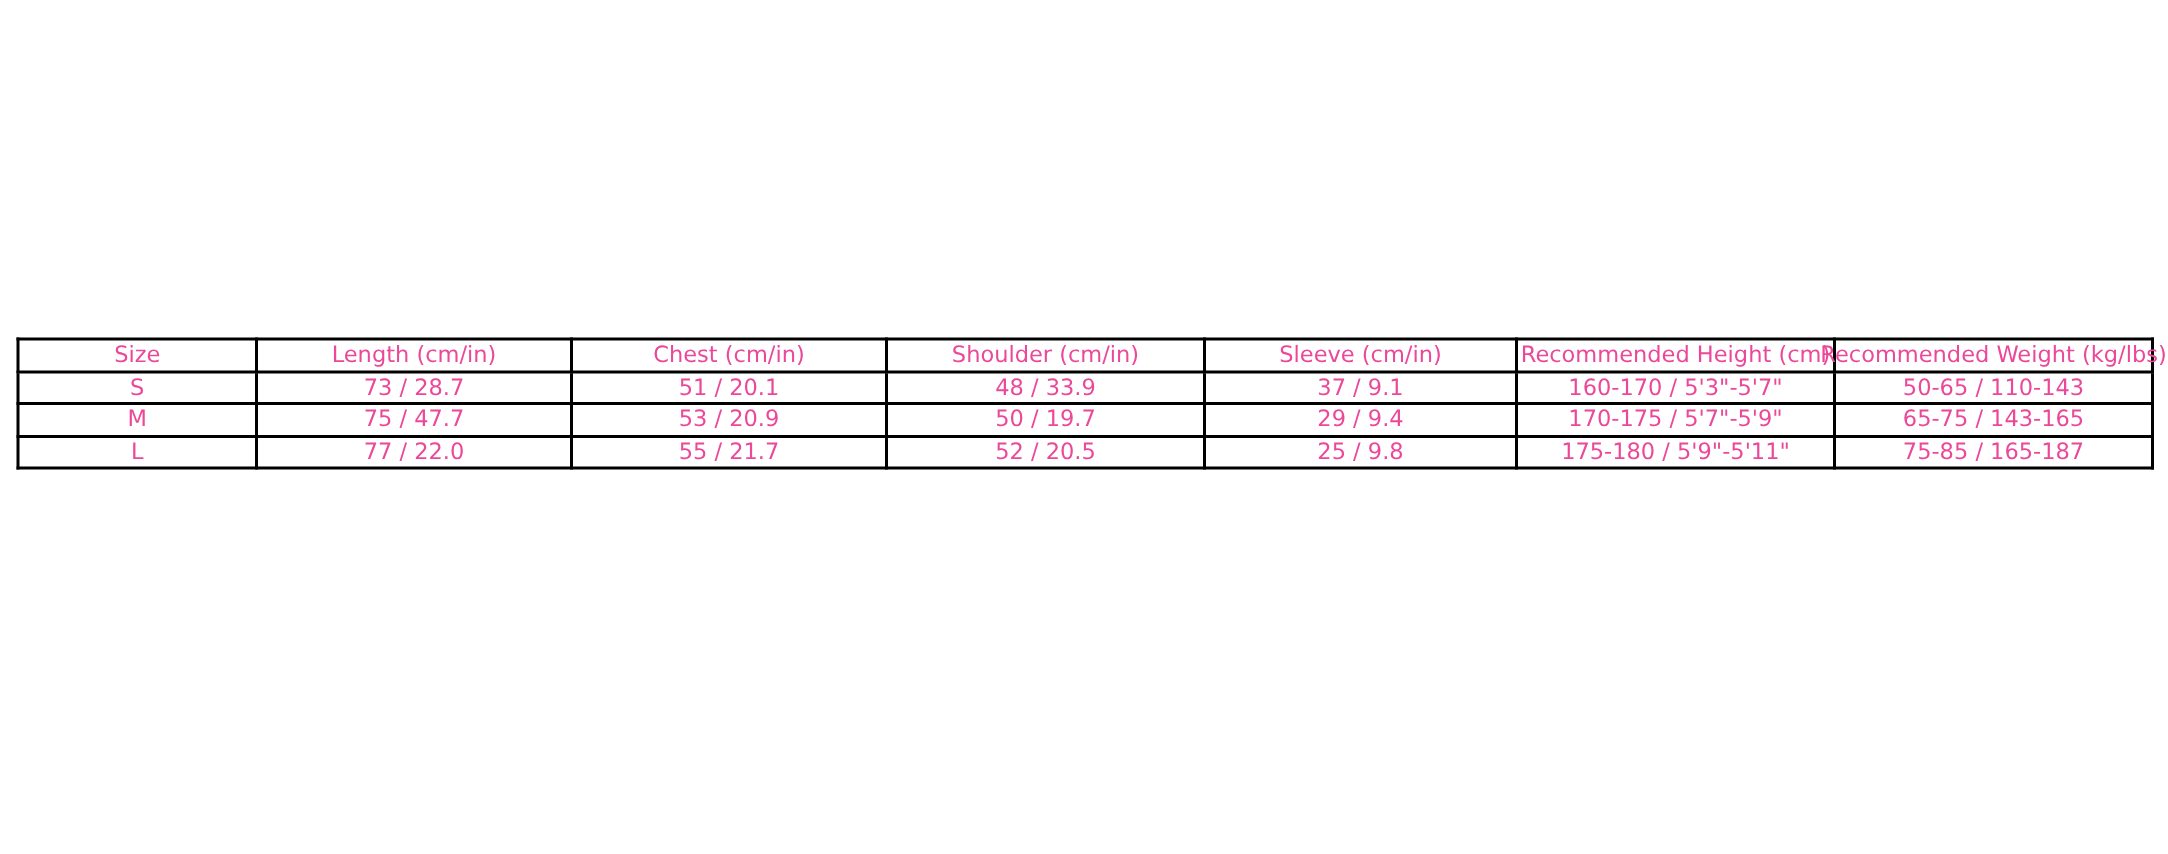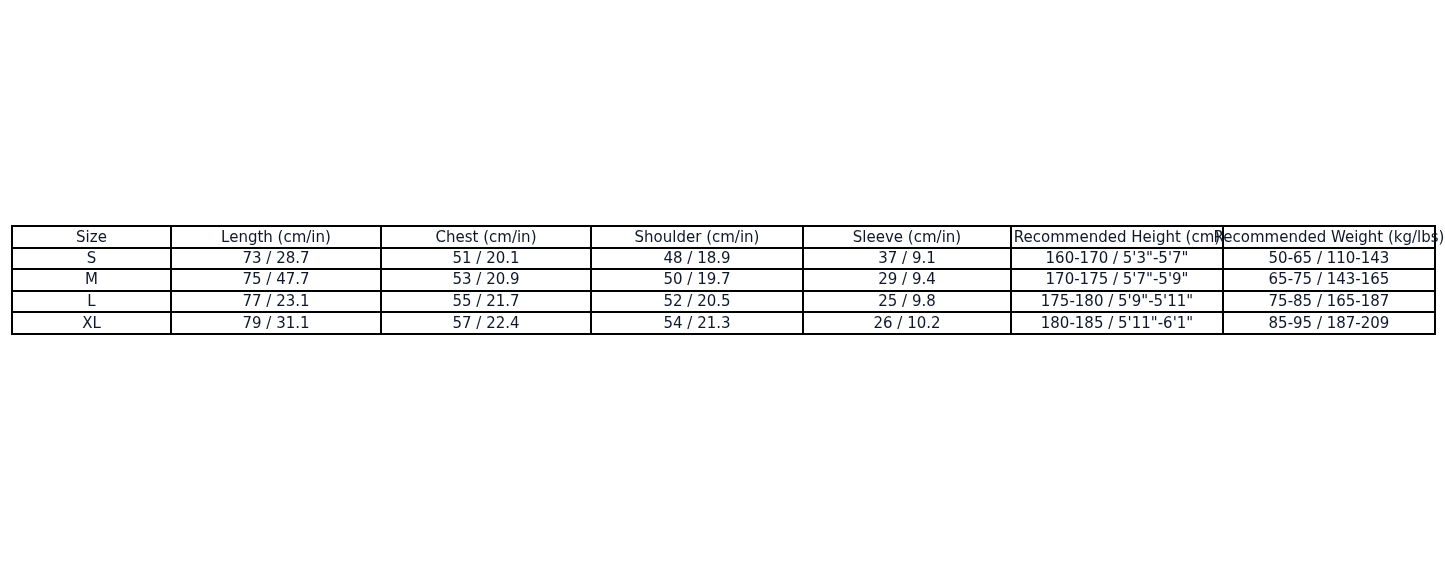--- a/index.html
+++ b/index.html
@@ -16,21 +16,21 @@
   }
   .table-wrap {
     position: absolute;
     left: 11px;
     top: 225px;
   }
   table.size-chart {
     border-collapse: collapse;
     table-layout: fixed;
     width: 1423px;
-    color: #0f172a;
+    color: #ec4899;
     font-size: 15px;
     line-height: 1;
   }
   table.size-chart th,
   table.size-chart td {
     border: 2px solid #000000;
     height: 19.6px;
     padding: 0;
     text-align: center;
     vertical-align: middle;
@@ -98,47 +98,38 @@
         <th>
             <span class="hdr">Recommended Weight (kg/lbs)</span>
           </th>
       </tr>
     </thead>
     <tbody>
       <tr>
         <td>S</td>
         <td>73 / 28.7</td>
         <td>51 / 20.1</td>
-        <td>48 / 18.9</td>
+        <td>48 / 33.9</td>
         <td>37 / 9.1</td>
         <td>160-170 / 5'3"-5'7"</td>
         <td>50-65 / 110-143</td>
       </tr>
       <tr>
         <td>M</td>
         <td>75 / 47.7</td>
         <td>53 / 20.9</td>
         <td>50 / 19.7</td>
         <td>29 / 9.4</td>
         <td>170-175 / 5'7"-5'9"</td>
         <td>65-75 / 143-165</td>
       </tr>
       <tr>
         <td>L</td>
-        <td>77 / 23.1</td>
+        <td>77 / 22.0</td>
         <td>55 / 21.7</td>
         <td>52 / 20.5</td>
         <td>25 / 9.8</td>
         <td>175-180 / 5'9"-5'11"</td>
         <td>75-85 / 165-187</td>
       </tr>
-      <tr>
-        <td>XL</td>
-        <td>79 / 31.1</td>
-        <td>57 / 22.4</td>
-        <td>54 / 21.3</td>
-        <td>26 / 10.2</td>
-        <td>180-185 / 5'11"-6'1"</td>
-        <td>85-95 / 187-209</td>
-      </tr>
     </tbody>
   </table>
 </div>
 
 </body></html>

